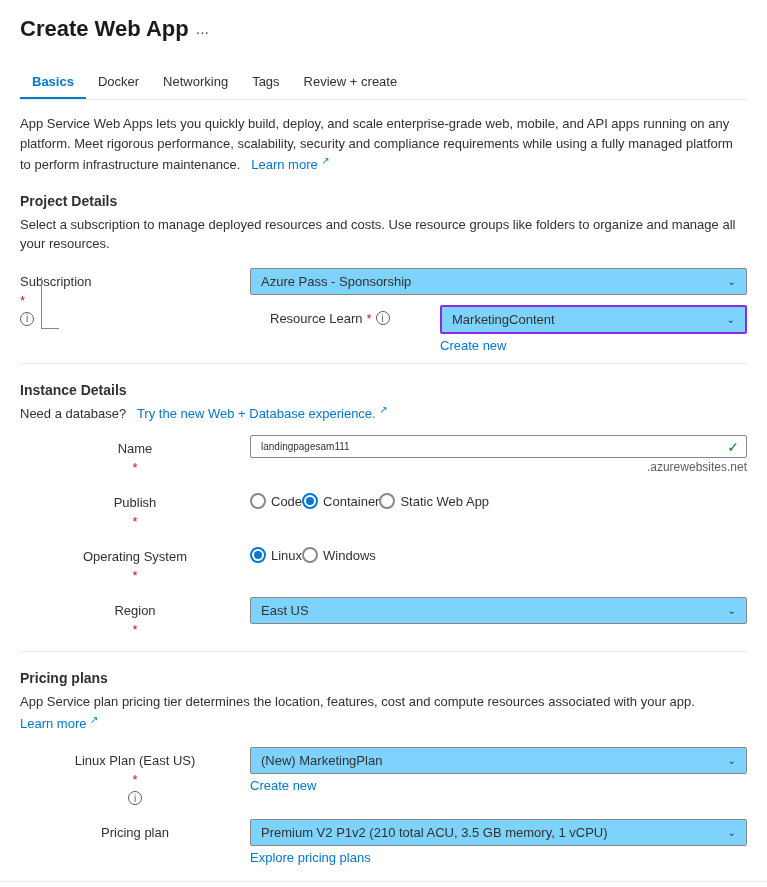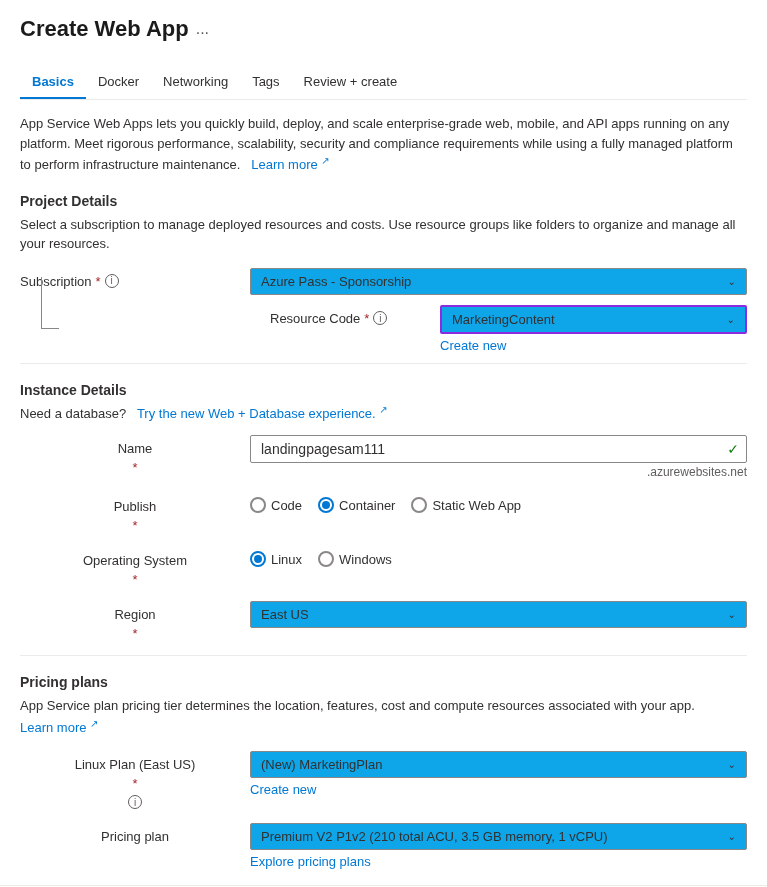--- a/index.html
+++ b/index.html
@@ -137,21 +137,21 @@
     .form-control-col {
       flex: 1;
       min-width: 0;
     }
 
     .dropdown {
       width: 100%;
       padding: 5px 10px;
       border: 1px solid #8a8886;
       border-radius: 2px;
-      background: #0ea5e9;
+      background: #7dd3fc;
       font-size: 13px;
       color: #323130;
       display: flex;
       align-items: center;
       justify-content: space-between;
       cursor: pointer;
       position: relative;
     }
 
     .dropdown.focused {
@@ -177,21 +177,21 @@
     .input-with-check {
       position: relative;
       width: 100%;
     }
 
     .input-field {
       width: 100%;
       padding: 5px 30px 5px 10px;
       border: 1px solid #8a8886;
       border-radius: 2px;
-      font-size: 14px;
+      font-size: 10px;
       color: #323130;
       outline: none;
     }
 
     .check-icon {
       position: absolute;
       right: 8px;
       top: 50%;
       transform: translateY(-50%);
       color: #107c10;
@@ -202,21 +202,20 @@
       text-align: right;
       font-size: 12px;
       color: #605e5c;
       margin-top: 2px;
     }
 
     
     .radio-group {
       display: flex;
       align-items: center;
-      gap: 16px;
       padding-top: 4px;
     }
 
     .radio-option {
       display: flex;
       align-items: center;
       gap: 5px;
       cursor: pointer;
       font-size: 13px;
     }
@@ -332,41 +331,41 @@
     </a>
   </p>
 
   <div class="section-title">Project Details</div>
   <p class="section-description">
     Select a subscription to manage deployed resources and costs. Use resource groups like folders to organize and manage all your resources.
   </p>
 
   <div style="display:flex; margin-bottom:0;">
 
-    <div style="width:230px; min-width:230px; padding-top:6px; display:flex; align-items:flex-start; gap:4px;">
+    <div style="width:230px; min-width:230px; padding-top:6px; display:flex; align-items:flex-start; gap:4px;flex-direction:column;">
       <span>Subscription</span>
       <span class="required-star">*</span>
       <span class="info-icon">i</span>
     </div>
 
     <div style="flex:1; min-width:0;">
 
       <div style="margin-bottom:10px;">
         <div class="dropdown">
           <span>Azure Pass - Sponsorship</span>
           <span class="dropdown-chevron">⌄</span>
         </div>
       </div>
 
       <div style="display:flex; align-items:flex-start; margin-bottom:4px;">
         <div style="width:0; position:relative;">
           <div style="position:absolute; left:-209px; top:-28px; width:18px; height:52px; border-left:1px solid #8a8886; border-bottom:1px solid #8a8886;"></div>
         </div>
         <div style="width:190px; min-width:190px; padding-top:6px; display:flex; align-items:center; gap:4px; padding-left:20px;">
-          <span>Resource Code</span>
+          <span>Resource Learn</span>
           <span class="required-star">*</span>
           <span class="info-icon">i</span>
         </div>
         <div style="flex:1;">
           <div class="dropdown focused">
             <span>MarketingContent</span>
             <span class="dropdown-chevron">⌄</span>
           </div>
           <a class="create-new-link" href="#">Create new</a>
         </div>

